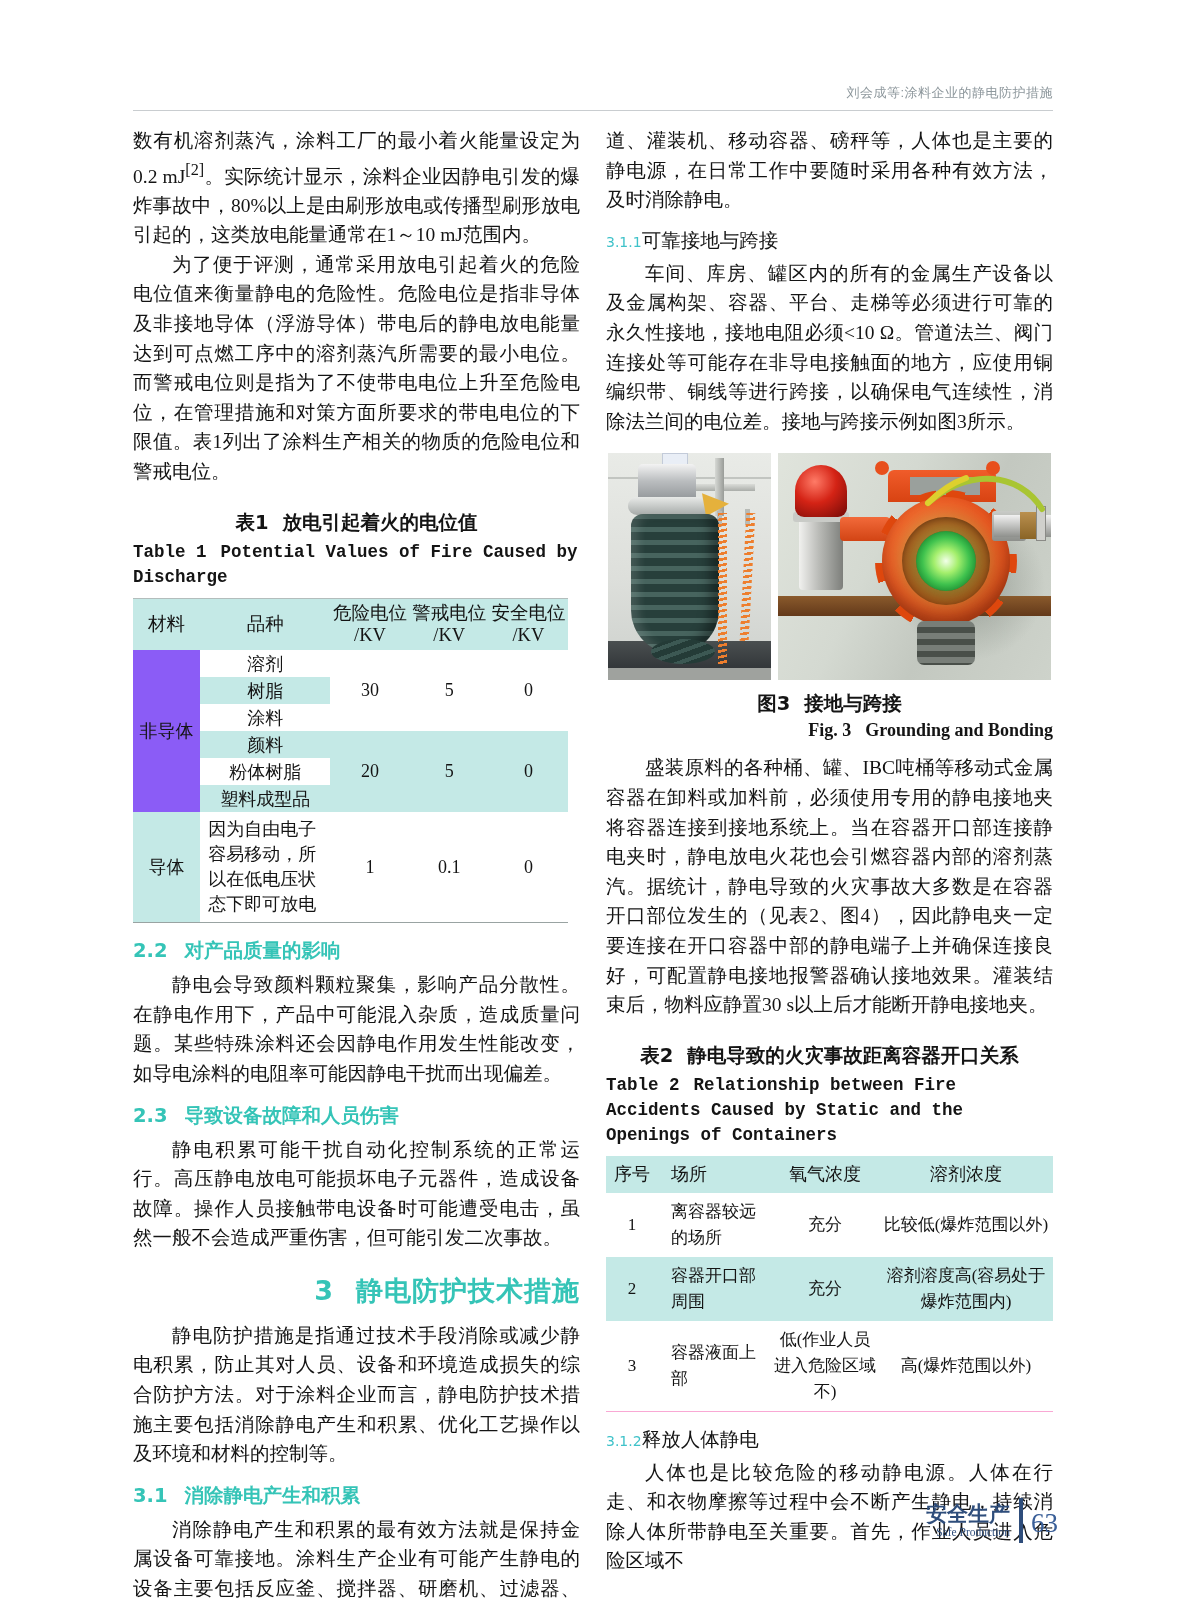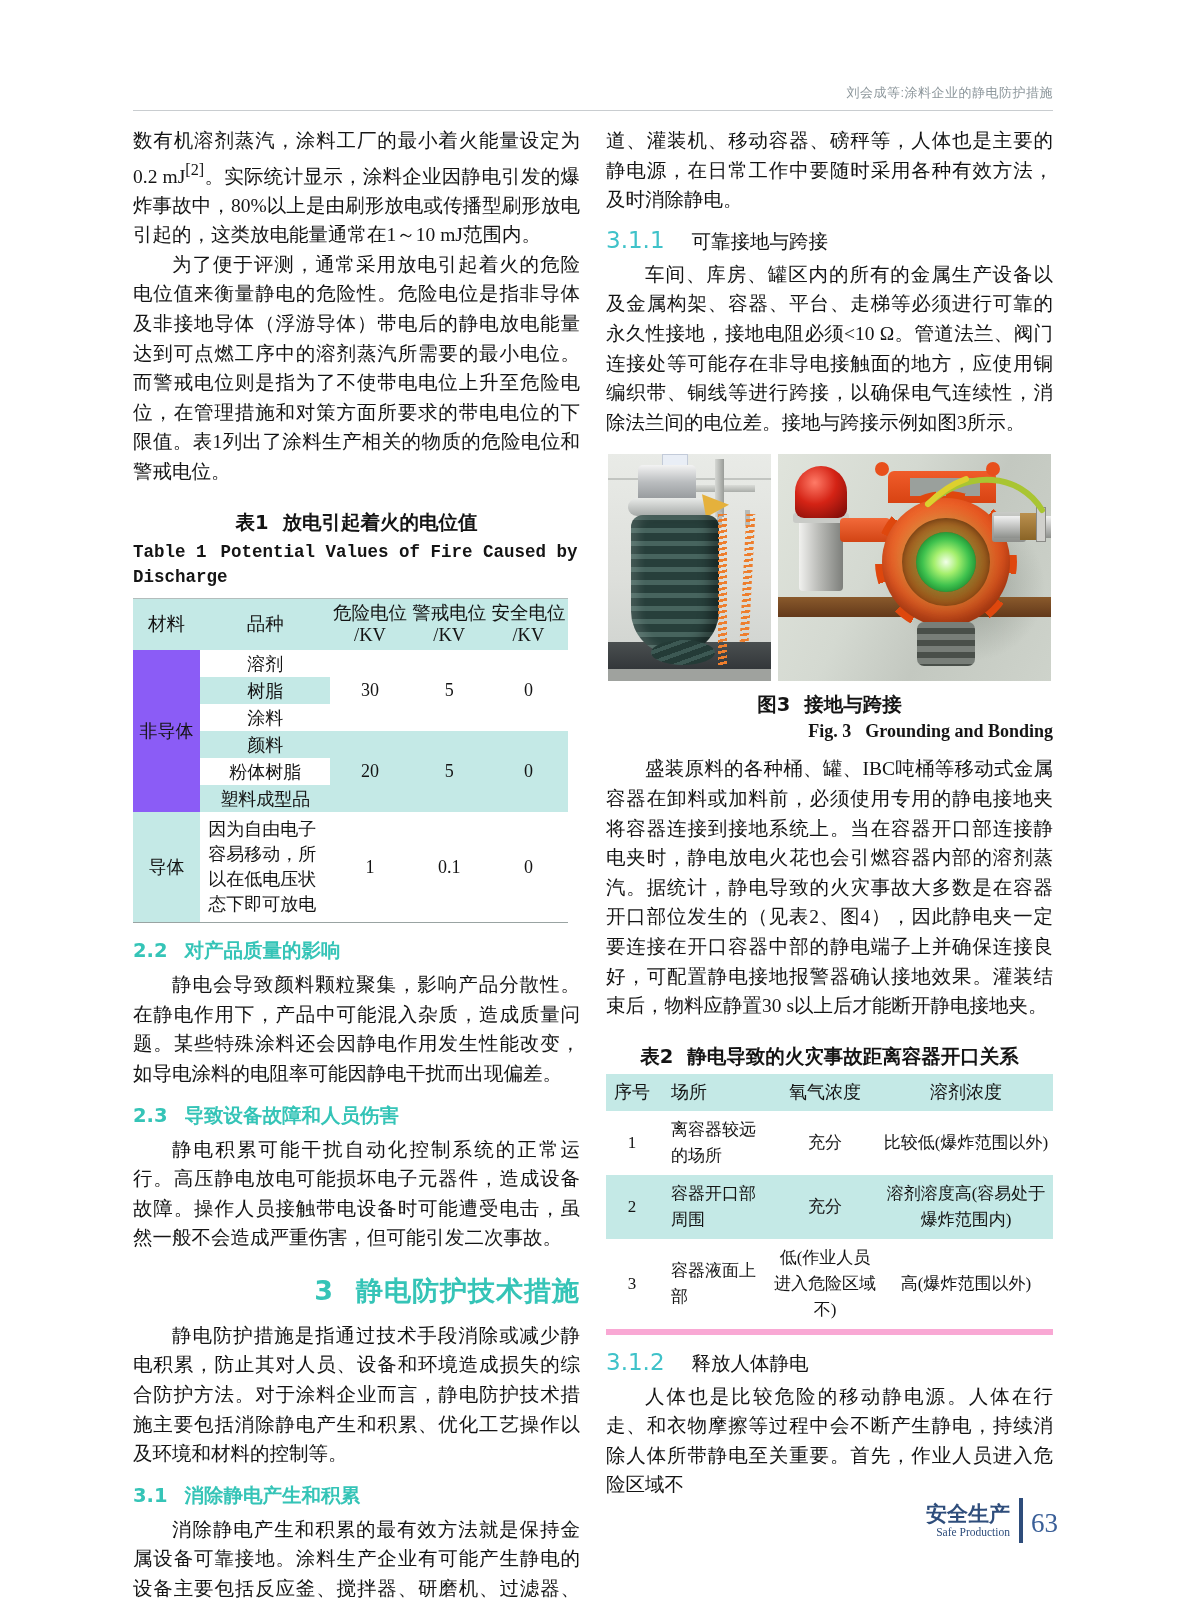--- a/index.html
+++ b/index.html
@@ -30,21 +30,21 @@
   }
   .sec-h .num { margin-right:17px; }
   .chapter-h {
     font-family:"DejaVu Sans","Liberation Sans",sans-serif; font-weight:bold;
     color:#35c4b7; font-size:27px; margin:20px 0 12px; letter-spacing:1px;text-align:right;
   }
   .chapter-h .num { margin-right:22px; }
   .sub-h { margin:12px 0 5px; font-size:19.5px; }
   .sub-h .num {
     font-family:"DejaVu Sans","Liberation Sans",sans-serif;
-    color:#3fc2c9; margin-right:27px; font-size:23px;
+    color:#3fc2c9; margin-right:0; font-size:14px;
   }
   .sub-h .t { color:#141414; }
 
   
   .tbl-block { margin:22px 0 14px; }
   .tbl-title-cn {
     text-align:center; font-family:"DejaVu Sans","Liberation Sans",sans-serif;
     font-weight:bold; font-size:19.5px; margin-bottom:4px;
   }
   .tbl-title-cn .lbl, .tbl-title-en .lbl { margin-right:14px; }
@@ -59,21 +59,21 @@
   .t1 .unit { display:block; }
   .t1 td { text-align:center; height:27px; }
   .t1 .mat { width:67px; background:#8b5cf6; }
   .t1 .mat.band { background:#c4e9e6; }
   .t1 .variety { width:130px; }
   .t1 .band { background:#c4e9e6; }
   .t1 tr.band-row { background:#c4e9e6; }
   .t1 .val { width:79px; background:transparent; }
   .t1 .cond-desc { text-align:left; padding:5px 2px 5px 8px; line-height:25px; background:#ffffff; }
 
-  .t2 { width:447px; font-size:17px; border-bottom:6px solid #f9a8d4; }
+  .t2 { width:447px; font-size:17px; border-bottom:1px solid #f9a8d4; }
   .t2 th { background:#c4e9e6; font-weight:normal; height:37px; text-align:center; font-size:18px; }
   .t2 td { text-align:center; padding:6px 2px; line-height:26px; }
   .t2 .place { text-align:left; padding-left:13px; width:113px; }
   .t2 .no { width:52px; }
   .t2 .oxy { width:108px; }
   .t2 tr.band-row { background:#c4e9e6; }
 
   
   .fig { margin:17px 0 12px; }
   .fig-photos { display:flex; gap:7px; justify-content:center; }
@@ -277,20 +277,21 @@
       </div>
 
       <div class="fig-cap-cn"><span class="lbl">图3</span><span>接地与跨接</span></div>
       <div class="fig-cap-en"><span class="lbl">Fig. 3</span><span>Grounding and Bonding</span></div>
     </div>
 
     <p class="para ind">盛装原料的各种桶、罐、IBC吨桶等移动式金属容器在卸料或加料前，必须使用专用的静电接地夹将容器连接到接地系统上。当在容器开口部连接静电夹时，静电放电火花也会引燃容器内部的溶剂蒸汽。据统计，静电导致的火灾事故大多数是在容器开口部位发生的（见表2、图4），因此静电夹一定要连接在开口容器中部的静电端子上并确保连接良好，可配置静电接地报警器确认接地效果。灌装结束后，物料应静置30 s以上后才能断开静电接地夹。</p>
 
     <div class="tbl-block">
       <div class="tbl-title-cn"><span class="lbl">表2</span><span>静电导致的火灾事故距离容器开口关系</span></div>
+      <div class="tbl-title-en"><span class="lbl">Table 2</span><span>Relationship between Fire Accidents Caused by Static and the Openings of Containers</span></div>
 
       <table class="t2">
         <tbody>
             <tr>
           <th class="no">序号</th>
           <th class="place">场所</th>
           <th class="oxy">氧气浓度</th>
           <th>溶剂浓度</th>
         </tr>
         <tr>

